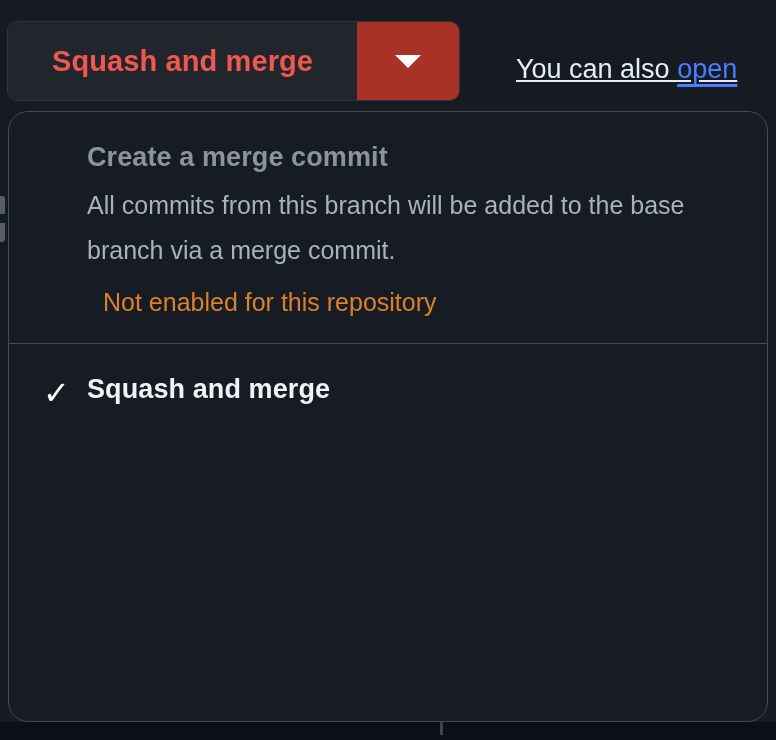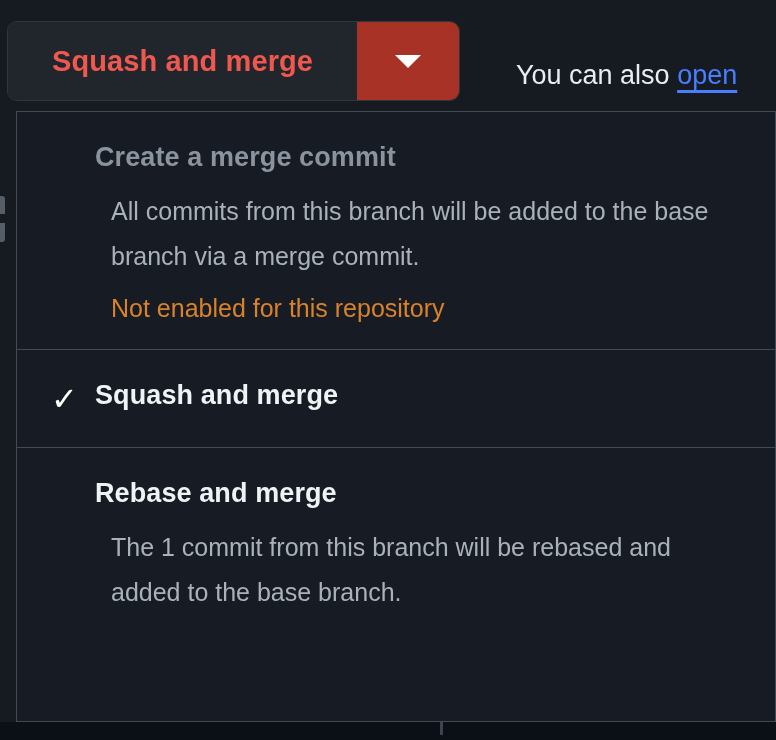--- a/index.html
+++ b/index.html
@@ -94,43 +94,44 @@
     height: 0;
     border-left: 13px solid transparent;
     border-right: 13px solid transparent;
     border-top: 13px solid #ffffff;
   }
 
   
   .side-note {
     position: absolute;
     left: 516px;
-    top: 60px;
+    top: 54px;
     font-size: 27px;
     color: #e6edf3;
     white-space: nowrap;
+    text-decoration: underline;
   }
   .side-note-link {
     color: #4a7dff;
     text-decoration: underline;
     text-underline-offset: 6px;
     text-decoration-thickness: 3px;
     cursor: pointer;
   }
 
   
   .merge-menu {
     position: absolute;
-    left: 16px;
+    left: 8px;
     top: 111px;
     width: 760px;
     height: 611px;
     background: #171c24;
     border: 1px solid #424a55;
-    border-radius: 0;
+    border-radius: 20px;
     box-sizing: border-box;
     overflow: hidden;
   }
   .menu-item {
     padding: 30px 28px 26px 78px;
     position: relative;
     cursor: pointer;
   }
   .menu-item + .menu-item {
     border-top: 1px solid #424a55;
@@ -155,21 +156,21 @@
     margin: 0 0 10px 0;
     letter-spacing: .1px;
   }
   .is-disabled .menu-title {
     color: #8b949e;
   }
   .menu-desc {
     font-size: 25px;
     color: #a9b1ba;
     line-height: 1.78;
-    margin: 16px;
+    margin: 0;
     max-width: 648px;
   }
   .menu-note {
     font-size: 25px;
     color: #d9822b;
     margin: 16px 0 0 16px;
   }
 
   
   .panel-tick {
@@ -207,20 +208,16 @@
     <div class="menu-title">Create a merge commit</div>
     <p class="menu-desc">All commits from this branch will be added to the base branch via a merge commit.</p>
     <p class="menu-note">Not enabled for this repository</p>
   </div>
 
   <div class="menu-item">
     <span class="menu-check">✓</span>
     <div class="menu-title">Squash and merge</div>
   </div>
 
-  <div class="menu-item">
-    <div class="menu-title">Rebase and merge</div>
-    <p class="menu-desc">The 1 commit from this branch will be rebased and added to the base branch.</p>
-  </div>
 
 </div>
 
 <div class="panel-tick"></div>
 
 </body></html>

